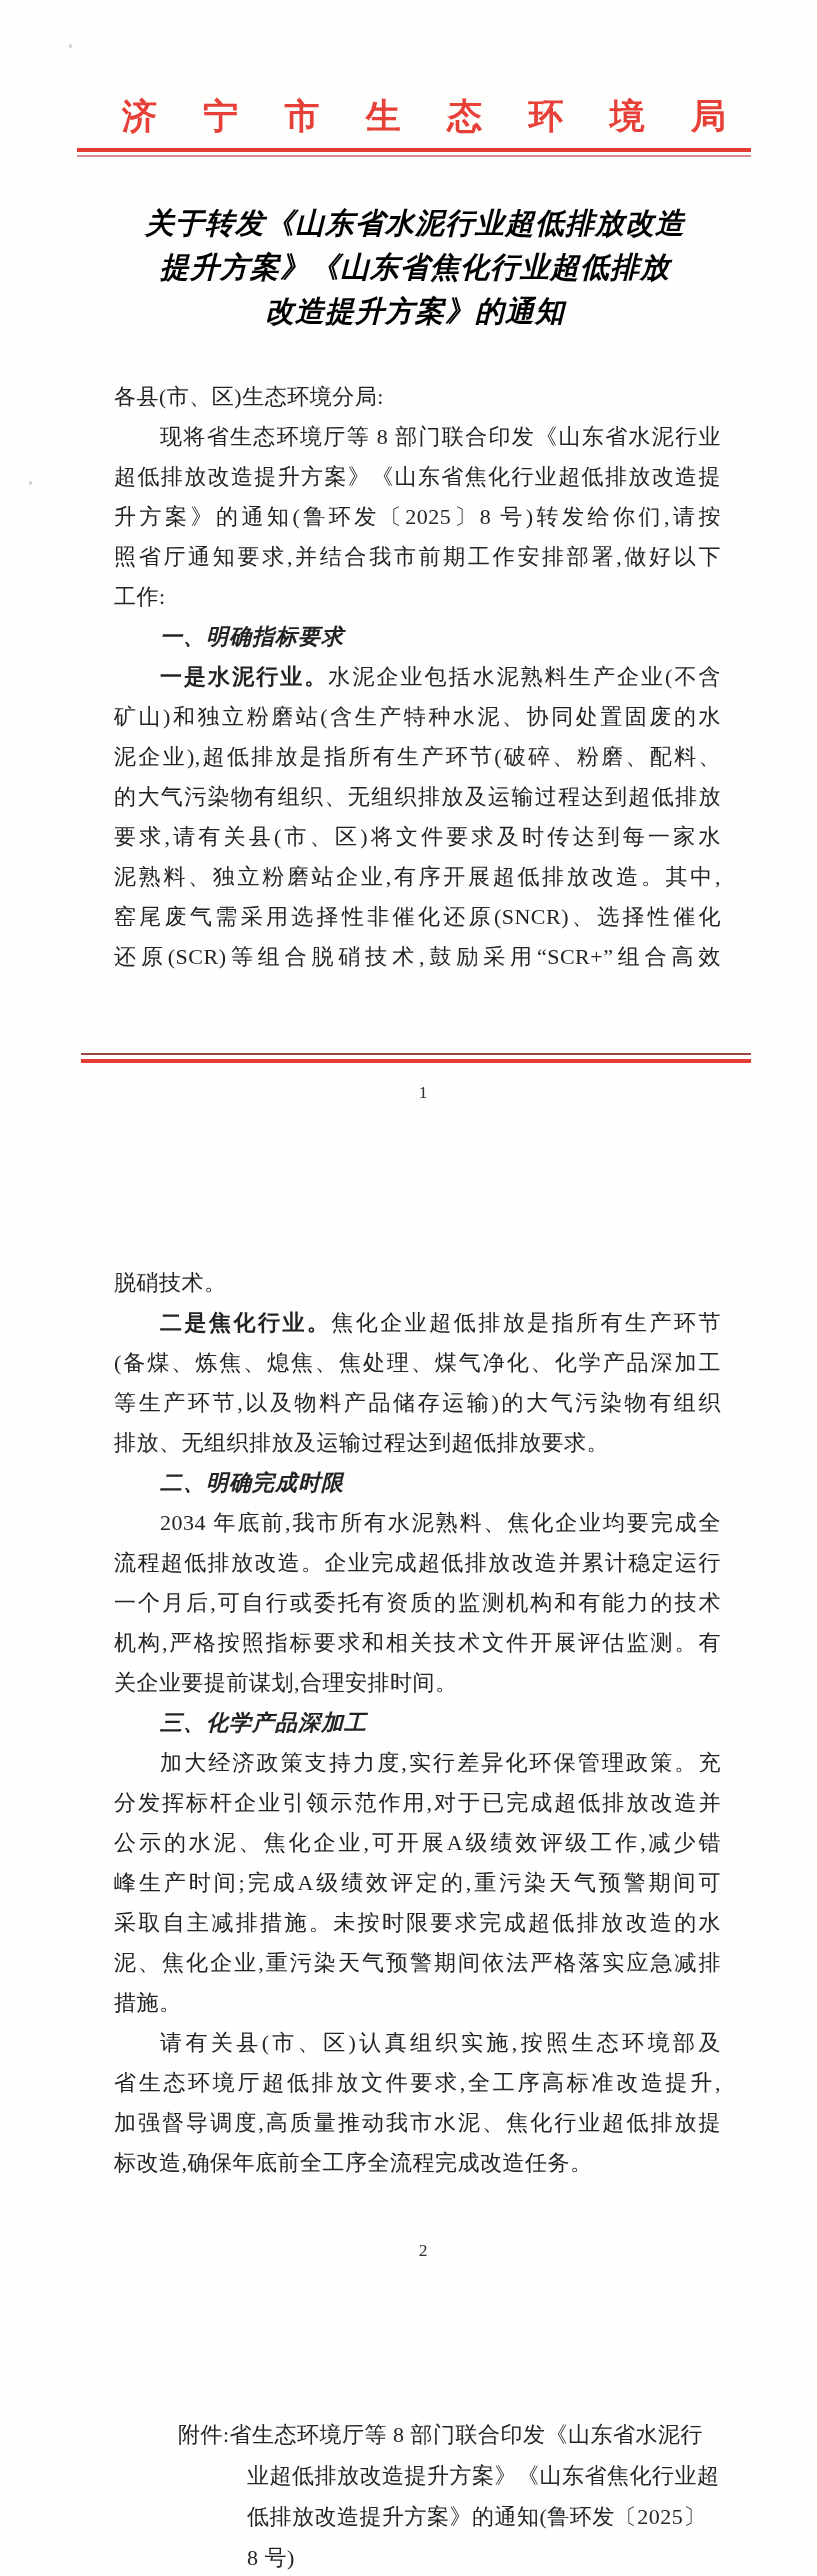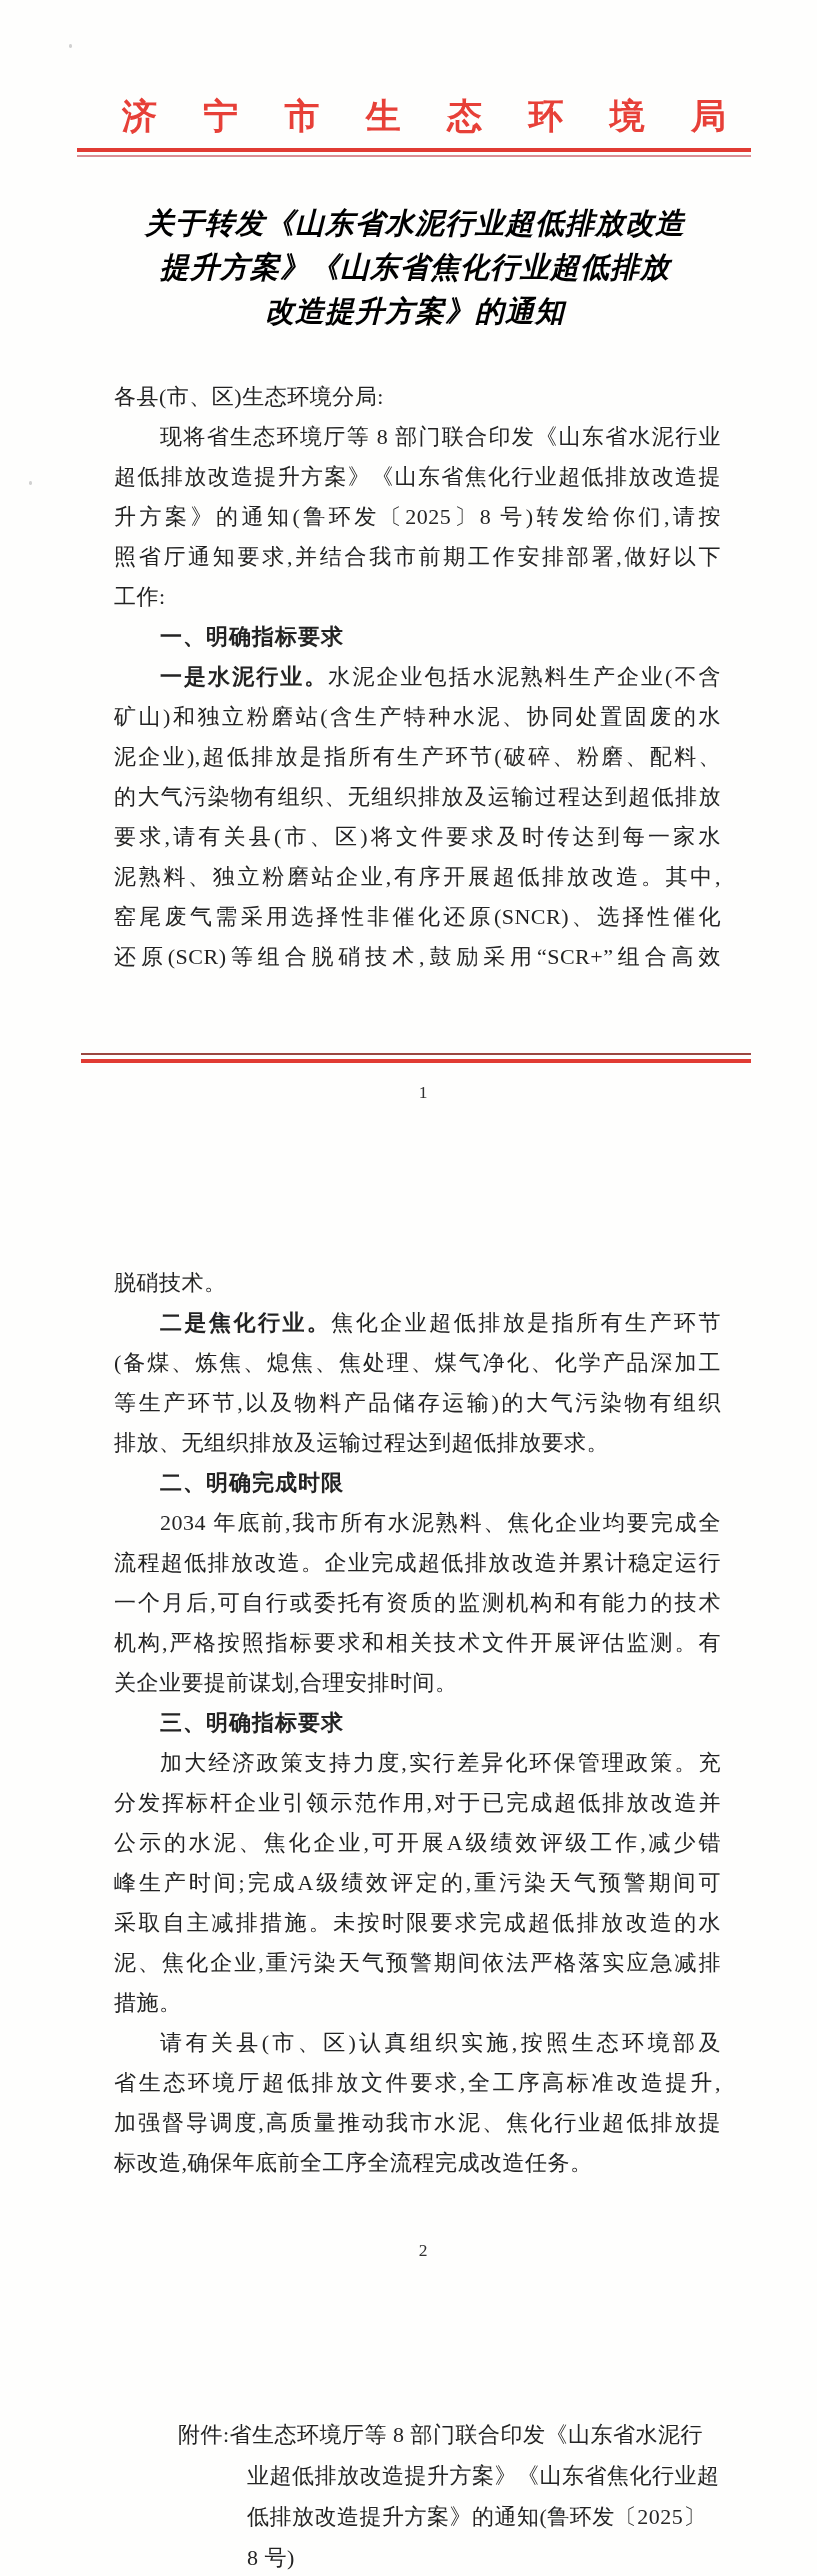--- a/index.html
+++ b/index.html
@@ -18,21 +18,21 @@
          font-weight:700;font-size:29px;line-height:44px;letter-spacing:1px;color:#000000;font-style:italic;}
 
   
   .bodyblock{position:absolute;left:114px;width:607px;font-size:22px;line-height:40px;
              letter-spacing:0.5px;color:#232323;}
   #page1-body{top:377px;}
   #page2-body{top:1263px;}
   .bline{height:40px;overflow:hidden;}
   .indent{text-indent:46px;}
   .justify{text-align:justify;text-align-last:justify;}
-  .heading{font-weight:700;letter-spacing:1px;}
+  .heading{font-weight:700;letter-spacing:1px;font-style:italic;}
   .lead{font-weight:700;}
 
   
   .footer-rule-dark{position:absolute;left:81px;top:1053px;width:670px;height:1.5px;background:#9b4740;}
   .footer-rule-red{position:absolute;left:81px;top:1059px;width:670px;height:3.6px;background:#e13b33;}
 
   .pagenum{position:absolute;left:397px;width:52px;text-align:center;font-size:17.5px;color:#303030;}
   #pn1{top:1082px;} #pn2{top:2240px;}
 
   
@@ -84,21 +84,21 @@
       <div class="bline indent justify"><span class="lead">二是焦化行业。</span><span>焦化企业超低排放是指所有生产环节</span></div>
       <div class="bline justify">(备煤、炼焦、熄焦、焦处理、煤气净化、化学产品深加工</div>
       <div class="bline justify">等生产环节,以及物料产品储存运输)的大气污染物有组织</div>
       <div class="bline">排放、无组织排放及运输过程达到超低排放要求。</div>
       <div class="bline indent heading">二、明确完成时限</div>
       <div class="bline indent justify">2034 年底前,我市所有水泥熟料、焦化企业均要完成全</div>
       <div class="bline justify">流程超低排放改造。企业完成超低排放改造并累计稳定运行</div>
       <div class="bline justify">一个月后,可自行或委托有资质的监测机构和有能力的技术</div>
       <div class="bline justify">机构,严格按照指标要求和相关技术文件开展评估监测。有</div>
       <div class="bline">关企业要提前谋划,合理安排时间。</div>
-      <div class="bline indent heading">三、明确指标要求</div>
+      <div class="bline indent heading">三、化学产品深加工</div>
       <div class="bline indent justify">加大经济政策支持力度,实行差异化环保管理政策。充</div>
       <div class="bline justify">分发挥标杆企业引领示范作用,对于已完成超低排放改造并</div>
       <div class="bline justify">公示的水泥、焦化企业,可开展A级绩效评级工作,减少错</div>
       <div class="bline justify">峰生产时间;完成A级绩效评定的,重污染天气预警期间可</div>
       <div class="bline justify">采取自主减排措施。未按时限要求完成超低排放改造的水</div>
       <div class="bline justify">泥、焦化企业,重污染天气预警期间依法严格落实应急减排</div>
       <div class="bline">措施。</div>
       <div class="bline indent justify">请有关县(市、区)认真组织实施,按照生态环境部及</div>
       <div class="bline justify">省生态环境厅超低排放文件要求,全工序高标准改造提升,</div>
       <div class="bline justify">加强督导调度,高质量推动我市水泥、焦化行业超低排放提</div>

